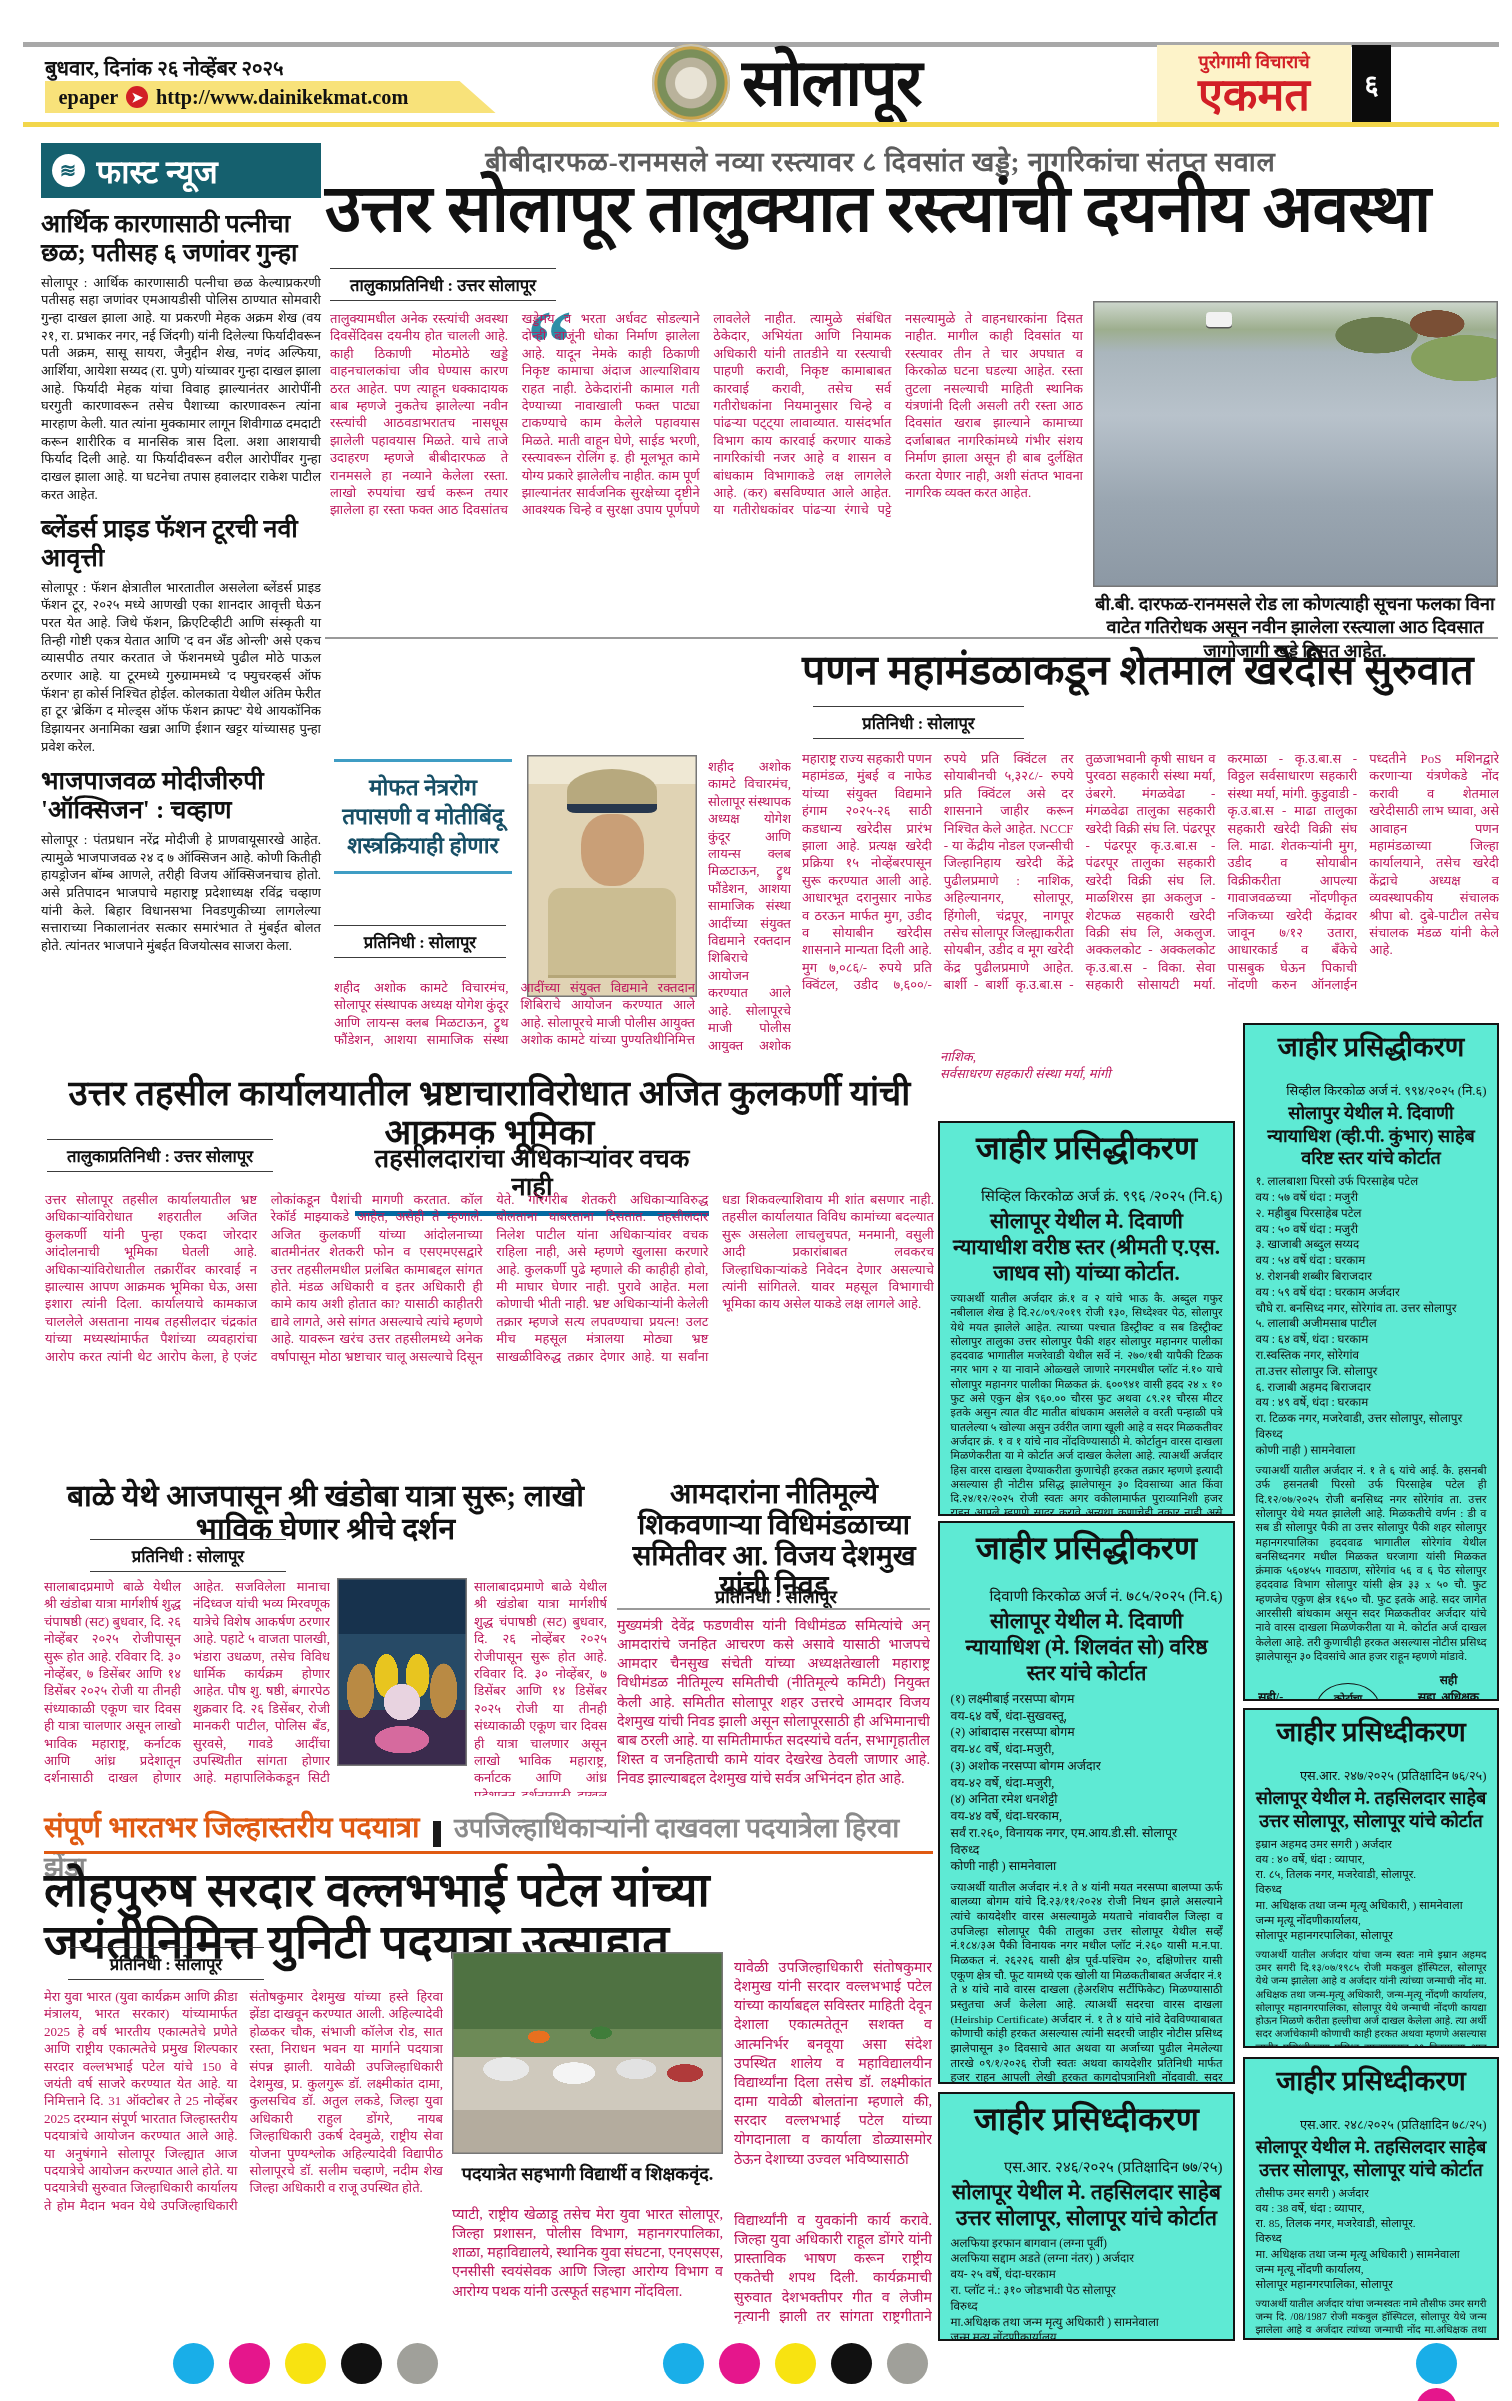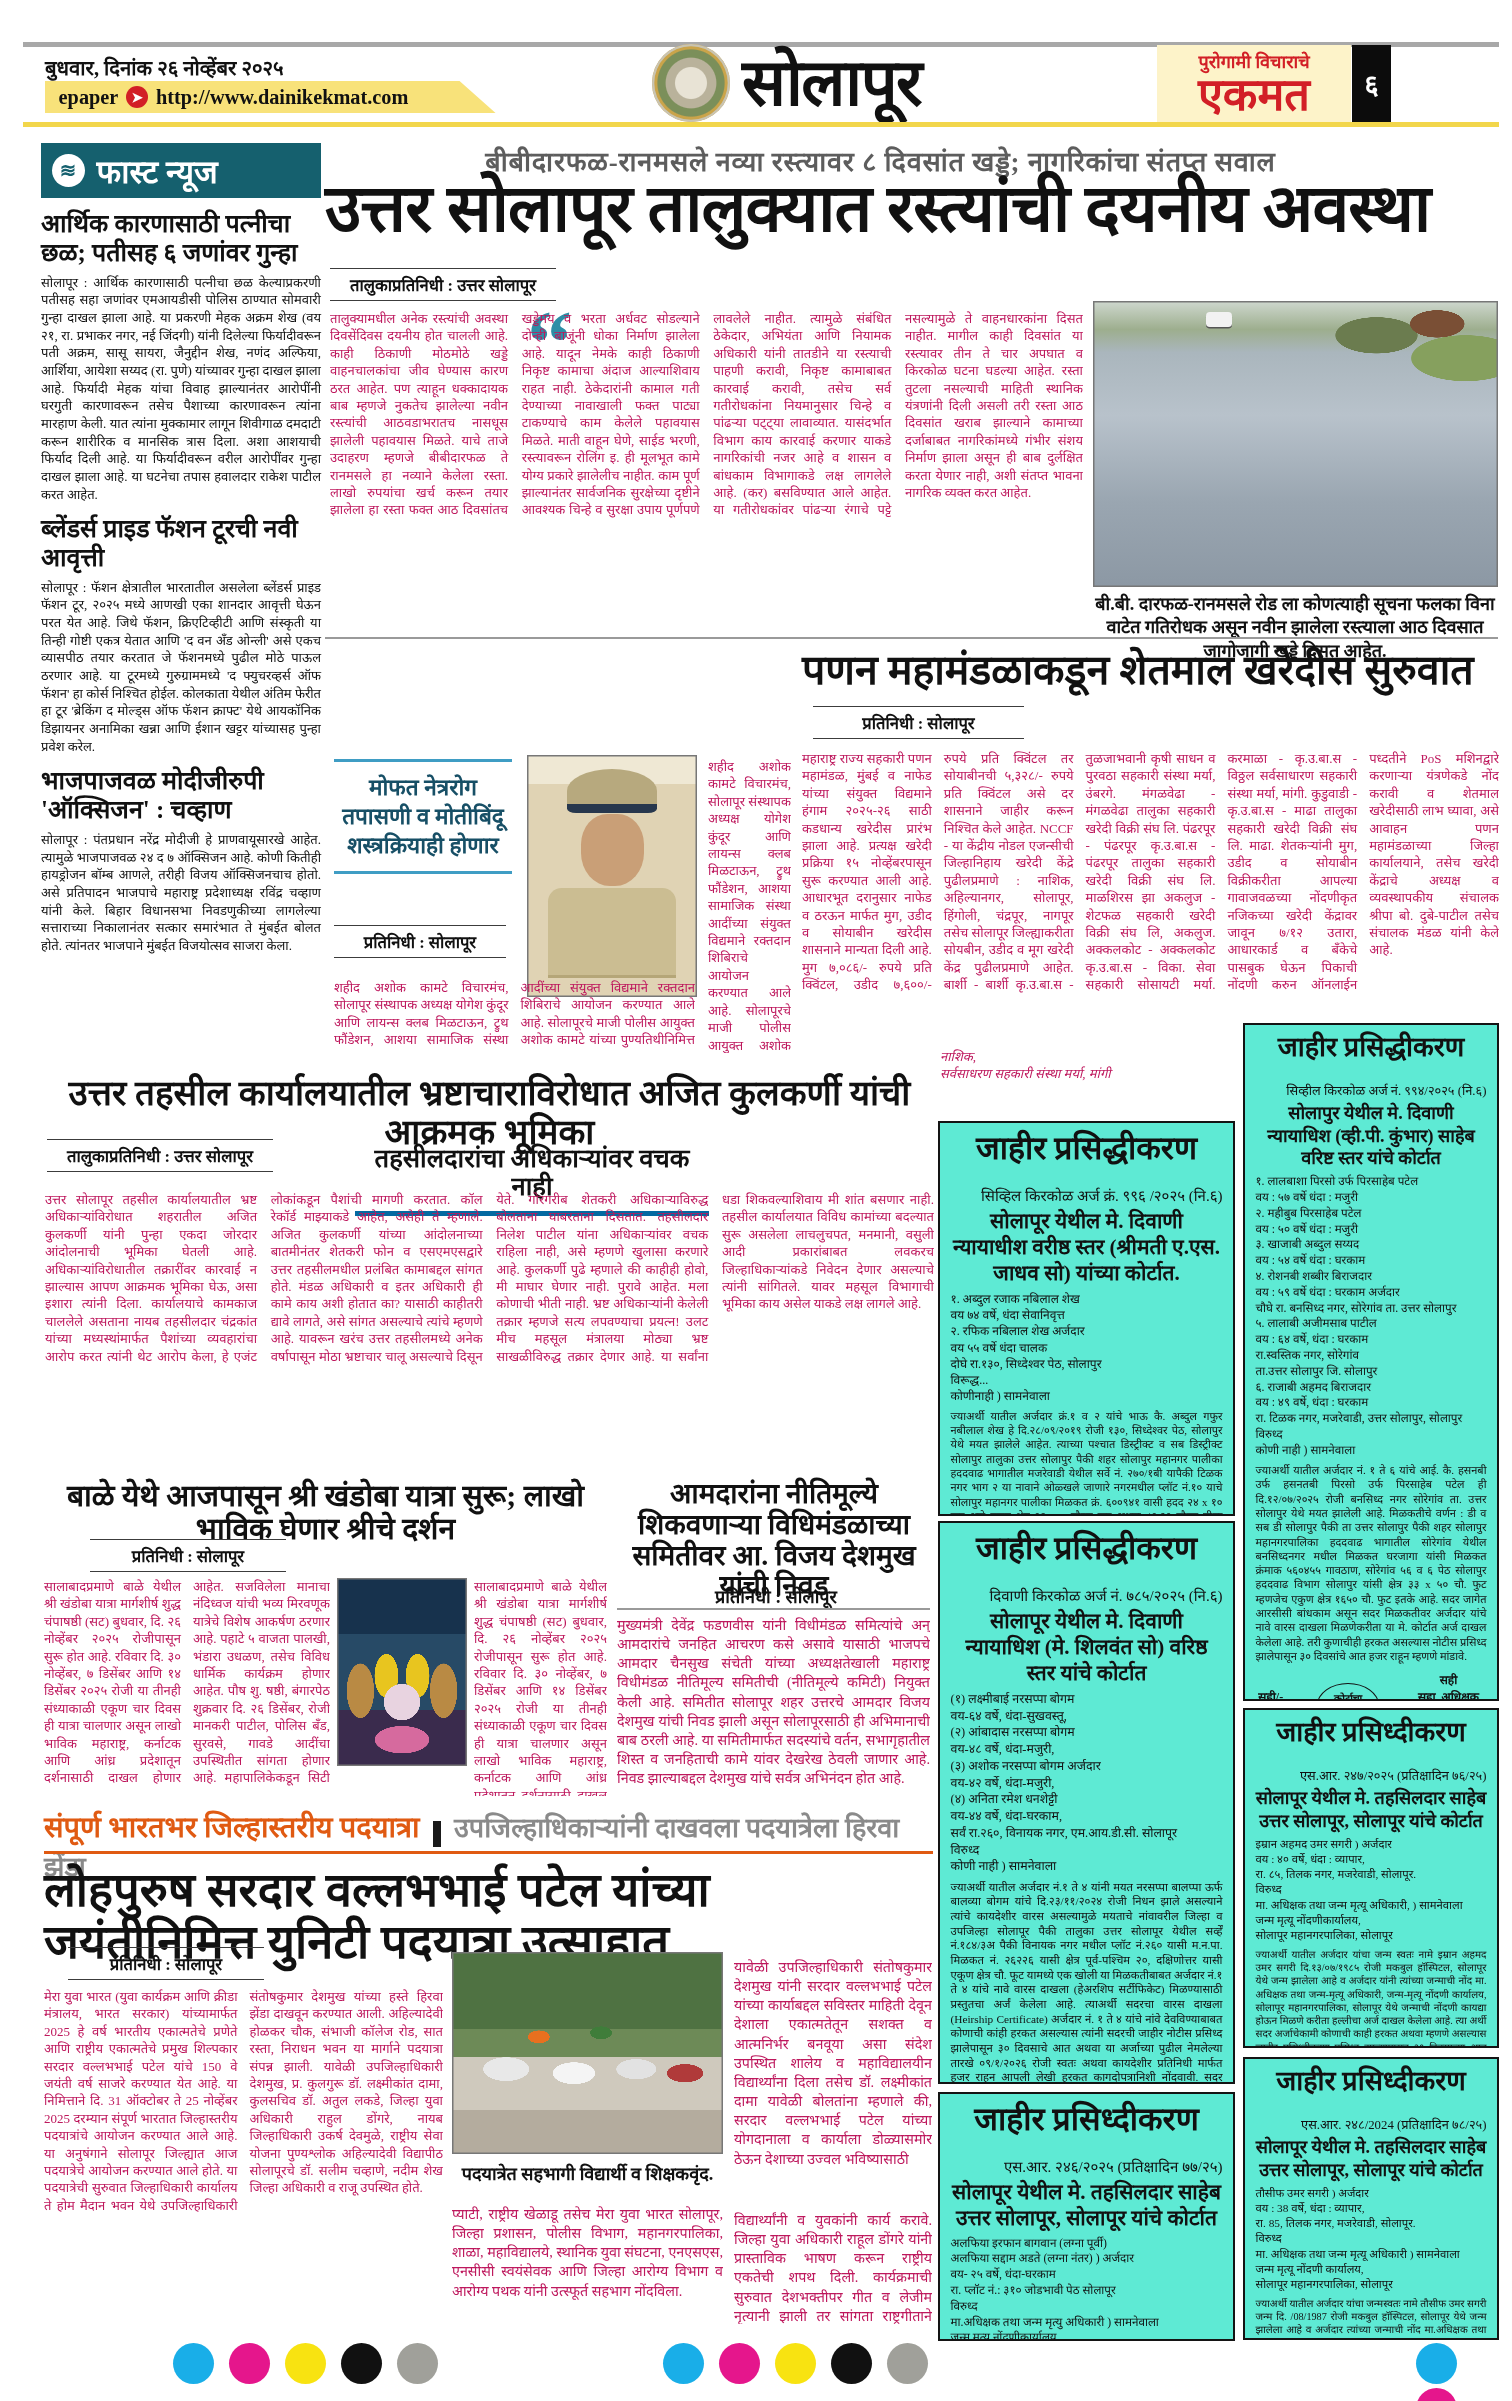--- a/index.html
+++ b/index.html
@@ -206,27 +206,20 @@
   <div class="abs ph ph-march" style="left:452px;top:1952px;width:271px;height:202px;"></div>
   <div class="abs caption ctr" style="left:452px;top:2163px;width:271px;">पदयात्रेत सहभागी विद्यार्थी व शिक्षकवृंद.</div>
   <div class="abs body-text jc" style="left:452px;top:2205px;width:271px;height:120px;overflow:hidden;font-size:14.3px;">प्याटी, राष्ट्रीय खेळाडू तसेच मेरा युवा भारत सोलापूर, जिल्हा प्रशासन, पोलीस विभाग, महानगरपालिका, शाळा, महाविद्यालये, स्थानिक युवा संघटना, एनएसएस, एनसीसी स्वयंसेवक आणि जिल्हा आरोग्य विभाग व आरोग्य पथक यांनी उत्स्फूर्त सहभाग नोंदविला.</div>
   <div class="abs body-text jc" style="left:734px;top:1958px;width:198px;height:249px;overflow:hidden;font-size:14.3px;">यावेळी उपजिल्हाधिकारी संतोषकुमार देशमुख यांनी सरदार वल्लभभाई पटेल यांच्या कार्याबद्दल सविस्तर माहिती देवून देशाला एकात्मतेतून सशक्त व आत्मनिर्भर बनवूया असा संदेश उपस्थित शालेय व महाविद्यालयीन विद्यार्थ्यांना दिला तसेच डॉ. लक्ष्मीकांत दामा यावेळी बोलतांना म्हणाले की, सरदार वल्लभभाई पटेल यांच्या योगदानाला व कार्याला डोळ्यासमोर ठेऊन देशाच्या उज्वल भविष्यासाठी</div>
   <div class="abs body-text jc" style="left:734px;top:2211px;width:198px;height:113px;overflow:hidden;font-size:14.3px;">विद्यार्थ्यांनी व युवकांनी कार्य करावे. जिल्हा युवा अधिकारी राहूल डोंगरे यांनी प्रास्ताविक भाषण करून राष्ट्रीय एकतेची शपथ दिली. कार्यक्रमाची सुरुवात देशभक्तीपर गीत व लेजीम नृत्यानी झाली तर सांगता राष्ट्रगीताने झाली.</div>
 
   <div class="abs ad" style="left:938px;top:1121px;width:297px;height:395px;">
     <div class="ad-title">जाहीर प्रसिद्धीकरण</div>
     <div class="ad-case">सिव्हिल किरकोळ अर्ज क्रं. ९९६ /२०२५ (नि.६)</div>
     <div class="ad-court">सोलापूर येथील मे. दिवाणी न्यायाधीश वरीष्ठ स्तर (श्रीमती ए.एस. जाधव सो) यांच्या कोर्टात.</div>
-    <div class="ad-parties pre" style="font-size:12px;">१. अब्दुल रजाक नबिलाल शेख
-वय ७४ वर्षे, धंदा सेवानिवृत्त
-२. रफिक नबिलाल शेख                अर्जदार
-वय ५५ वर्षे धंदा चालक
-दोघे रा.१३०, सिध्देश्वर पेठ, सोलापुर
-विरूद्ध...
-कोणीनाही                 ) सामनेवाला</div>
     <div class="ad-body jc" style="font-size:11px;">ज्याअर्थी यातील अर्जदार क्रं.१ व २ यांचे भाऊ कै. अब्दुल गफुर नबीलाल शेख हे दि.२८/०९/२०१९ रोजी १३०, सिध्देश्वर पेठ, सोलापुर येथे मयत झालेले आहेत. त्याच्या पश्चात डिस्ट्रीक्ट व सब डिस्ट्रीक्ट सोलापुर तालुका उत्तर सोलापुर पैकी शहर सोलापुर महानगर पालीका हददवाढ भागातील मजरेवाडी येथील सर्वे नं. २७०/१बी यापैकी टिळक नगर भाग २ या नावाने ओळ्खले जाणारे नगरमधील प्लॉट नं.१० याचे सोलापुर महानगर पालीका मिळकत क्रं. ६००९४१ वासी हदद २४ x १० फुट असे एकुन क्षेत्र ९६०.०० चौरस फुट अथवा ८९.२१ चौरस मीटर इतके असुन त्यात वीट मातीत बांधकाम असलेले व वरती पन्हाळी पत्रे घातलेल्या ५ खोल्या असुन उर्वरीत जागा खूली आहे व सदर मिळकतीवर अर्जदार क्रं. १ व १ यांचे नाव नोंदविण्यासाठी मे. कोर्टातुन वारस दाखला मिळणेकरीता या मे कोर्टात अर्ज दाखल केलेला आहे. त्याअर्थी अर्जदार हिस वारस दाखला देण्याकरीता कुणाचेही हरकत तक्रार म्हणणे इत्यादी असल्यास ही नोटीस प्रसिद्ध झालेपासून ३० दिवसाच्या आत किंवा दि.२४/१२/२०२५ रोजी स्वतः अगर वकीलामार्फत पुराव्यानिशी हजर राहून आपले म्हणणे सादर करावे अन्यथा कुणाचेही तक्रार नाही असे समजून पुढील आदेश पारीत करण्यात येतील.</div>
   </div>
   <div class="abs ad" style="left:938px;top:1521px;width:297px;height:563px;">
     <div class="ad-title">जाहीर प्रसिद्धीकरण</div>
     <div class="ad-case">दिवाणी किरकोळ अर्ज नं. ७८५/२०२५ (नि.६)</div>
     <div class="ad-court">सोलापूर येथील मे. दिवाणी न्यायाधिश (मे. शिलवंत सो) वरिष्ठ स्तर यांचे कोर्टात</div>
     <div class="ad-parties pre" style="font-size:12.4px;">(१) लक्ष्मीबाई नरसप्पा बोगम
 वय-६४ वर्षे, धंदा-सुखवस्तू,
 (२) आंबादास नरसप्पा बोगम
 वय-४८ वर्षे, धंदा-मजुरी,
@@ -299,21 +292,21 @@
 विरुध्द
 मा. अधिक्षक तथा जन्म मृत्यू अधिकारी,  ) सामनेवाला
 जन्म मृत्यू नोंदणीकार्यालय,
 सोलापूर महानगरपालिका, सोलापूर</div>
     <div class="ad-body jc" style="font-size:10.2px;">ज्याअर्थी यातील अर्जदार यांचा जन्म स्वतः नामे इम्रान अहमद उमर सगरी दि.१३/०७/१९८५ रोजी मकबुल हॉस्पिटल, सोलापूर येथे जन्म झालेला आहे व अर्जदार यांनी त्यांच्या जन्माची नोंद मा. अधिक्षक तथा जन्म-मृत्यू अधिकारी, जन्म-मृत्यू नोंदणी कार्यालय, सोलापूर महानगरपालिका, सोलापूर येथे जन्माची नोंदणी कायद्या होऊन मिळणे करीता हल्लीचा अर्ज दाखल केलेला आहे. त्या अर्थी सदर अर्जाचेकामी कोणाची काही हरकत अथवा म्हणणे असल्यास जाहीर प्रसिध्दीकरण प्रसिध्द झाल्यापासून २१ दिवसाच्या आत किंवा नेमलेली ता १० /१२/२०२५ रोजी स्वतः अथवा वकिला मार्फत हजर राहून आपले म्हणणे मांडावे मुदतीत कोणाचीही हरकत न आल्यास कोणाचीही हरकत नाही असे समजून या अर्जाची चौकशी होऊन मे. कोर्ट पुढील योग्यते आदेश करतील.
 आज दि. २६ -११-२०२५ रोजी आमचे सहीने व कोर्टाचे शिक्याने प्रसिध्द केले असे.</div>
 
   </div>
   <div class="abs ad" style="left:1243px;top:2057px;width:256px;height:283px;">
     <div class="ad-title" style="font-size:27px;">जाहीर प्रसिध्दीकरण</div>
-    <div class="ad-case" style="font-size:12.8px;">एस.आर. २४८/2024  (प्रतिक्षादिन ७८/२५)</div>
+    <div class="ad-case" style="font-size:12.8px;">एस.आर. २४८/२०२५  (प्रतिक्षादिन ७८/२५)</div>
     <div class="ad-court" style="font-size:18px;">सोलापूर येथील मे. तहसिलदार साहेब उत्तर सोलापूर, सोलापूर यांचे कोर्टात</div>
     <div class="ad-parties pre" style="font-size:11.3px;">तौसीफ उमर सगरी              ) अर्जदार
 वय : 38 वर्षे, धंदा : व्यापार,
 रा. 85, तिलक नगर, मजरेवाडी, सोलापूर.
 विरुध्द
 मा. अधिक्षक तथा जन्म मृत्यू अधिकारी  ) सामनेवाला
 जन्म मृत्यू नोंदणी कार्यालय,
 सोलापूर महानगरपालिका, सोलापूर</div>
     <div class="ad-body jc" style="font-size:10.2px;">ज्याअर्थी यातील अर्जदार यांचा जन्मस्वतः नामे तौसीफ उमर सगरी जन्म दि. /08/1987 रोजी मकबुल हॉस्पिटल, सोलापूर येथे जन्म झालेला आहे व अर्जदार त्यांच्या जन्माची नोंद मा.अधिक्षक तथा जन्म-मृत्यू अधिकारी, जन्म-मृत्यू नोंदणी कार्यालय, सोलापूर महानगरपालिका, सोलापूर येथे जन्माची नोंदणी कायद्याप्रमाणे मिळणे करीता हल्लीचा अर्ज दाखल केलेला आहे. त्या अर्थी सदर अर्जाचेकामी कोणाची काही हरकत अथवा म्हणणे असल्यास जाहीर प्रसिध्दीकरण प्रसिध्द झाल्यापासून 21 दिवसाच्या आत किंवा नेमलेली तारीख १२ /२०२५ रोजी स्वतः अथवा वकिलामार्फत हजर राहून आपले म्हणणे मांडावे मुदतीत कोणाचीही हरकत न आल्यास कोणाचीही हरकत नाही असे समजून या अर्जाची चौकशी होऊन मे. कोर्ट पुढील योग्य ते आदेश करतील.
 आज दि. २६ -११-२०२५ रोजी आमचे सहीने व कोर्टाचे शिक्याने प्रसिध्द असे.</div>

